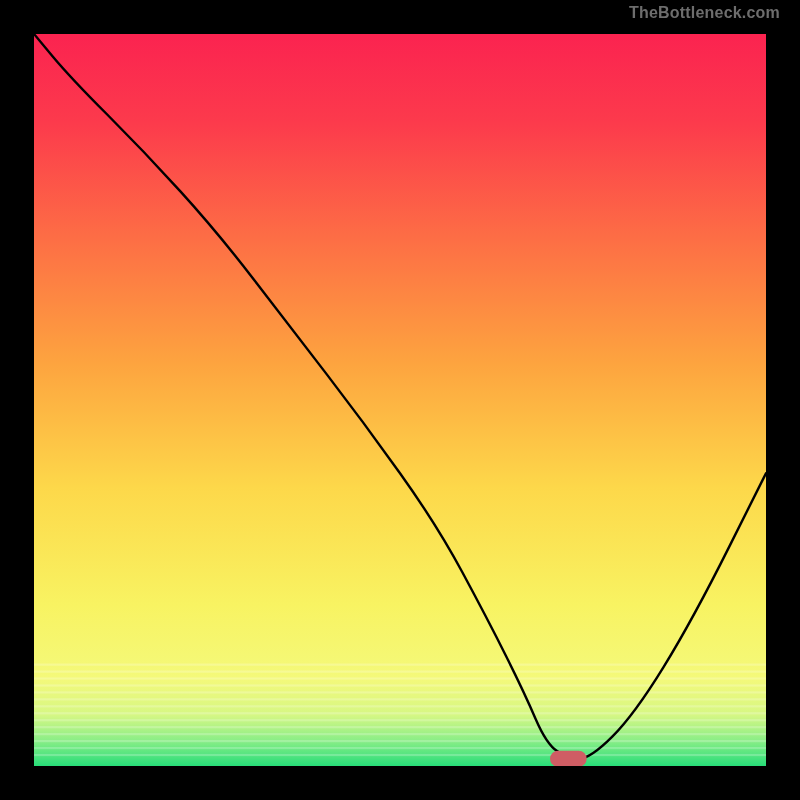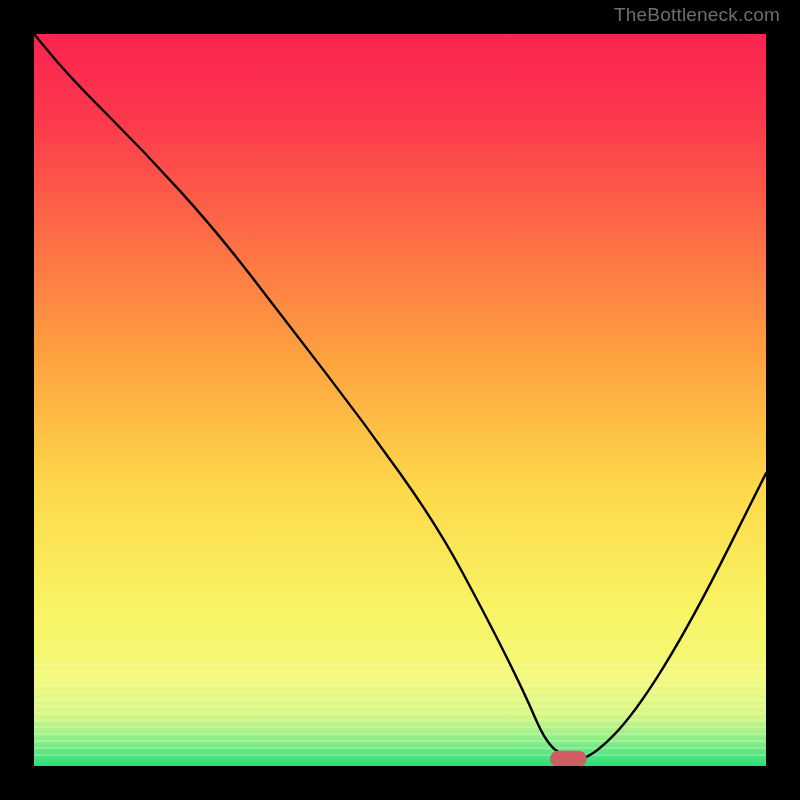--- a/index.html
+++ b/index.html
@@ -15,22 +15,22 @@
     position: relative;
     width: 800px;
     height: 800px;
     background: #000;
   }
   .watermark {
     position: absolute;
     top: 4px;
     right: 20px;
     color: #6d6d6d;
-    font-size: 19px;
-    font-weight: 400;
+    font-size: 16px;
+    font-weight: 700;
     letter-spacing: 0.2px;
   }
   .plot {
     position: absolute;
     left: 34px;
     top: 34px;
     width: 732px;
     height: 732px;
   }
   svg { display: block; }

